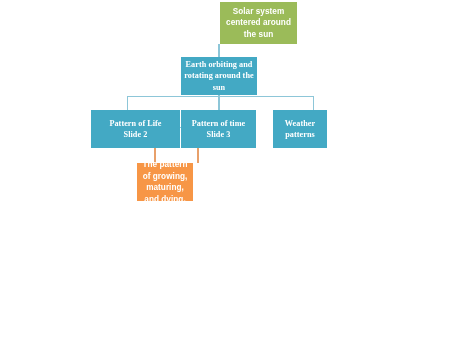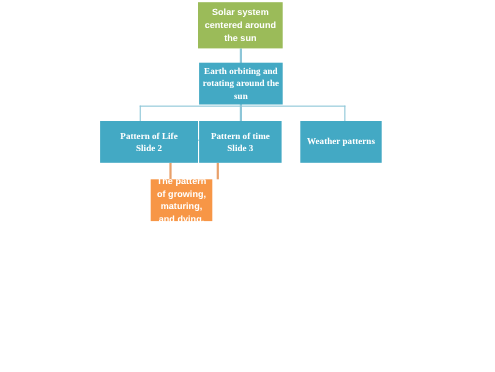--- a/index.html
+++ b/index.html
@@ -28,21 +28,21 @@
     text-align: center;
     color: #ffffff;
     font-size: 8.2px;
     line-height: 11.5px;
     font-weight: 600;
     letter-spacing: 0.05px;
     padding: 2px 3px;
     white-space: pre-line;
     word-break: normal;
   }
-  .node-green { background: #9BBB59; }
+  .node-green { background: #9BBB59; margin-left: 40px; }
   .node-blue  { background: #43A9C4; font-family: Liberation Serif, serif; }
   .node-orange{ background: #F79646; }
 
   .conn {
     position: absolute;
     background: #8DC6D8;
   }
   .conn-orange { background: #E8A06A; }
 
   
@@ -81,21 +81,21 @@
   <div class="node node-blue" style="left:91px; top:110px; width:89px; height:38px;">
     <span>Pattern of Life
 Slide 2</span>
   </div>
 
   <div class="node node-blue" style="left:181px; top:110px; width:75px; height:38px;">
     <span>Pattern of time
 Slide 3</span>
   </div>
 
-  <div class="node node-blue" style="left:273px; top:110px; width:74px; height:38px;">
+  <div class="node node-blue" style="left:273px; top:110px; width:54px; height:38px;">
     <span>Weather patterns</span>
   </div>
 
   <div class="node node-orange" style="left:137px; top:163px; width:56px; height:38px;">
     <span>The pattern of growing, maturing, and dying.</span>
   </div>
 
 </div>
 
 </body></html>

